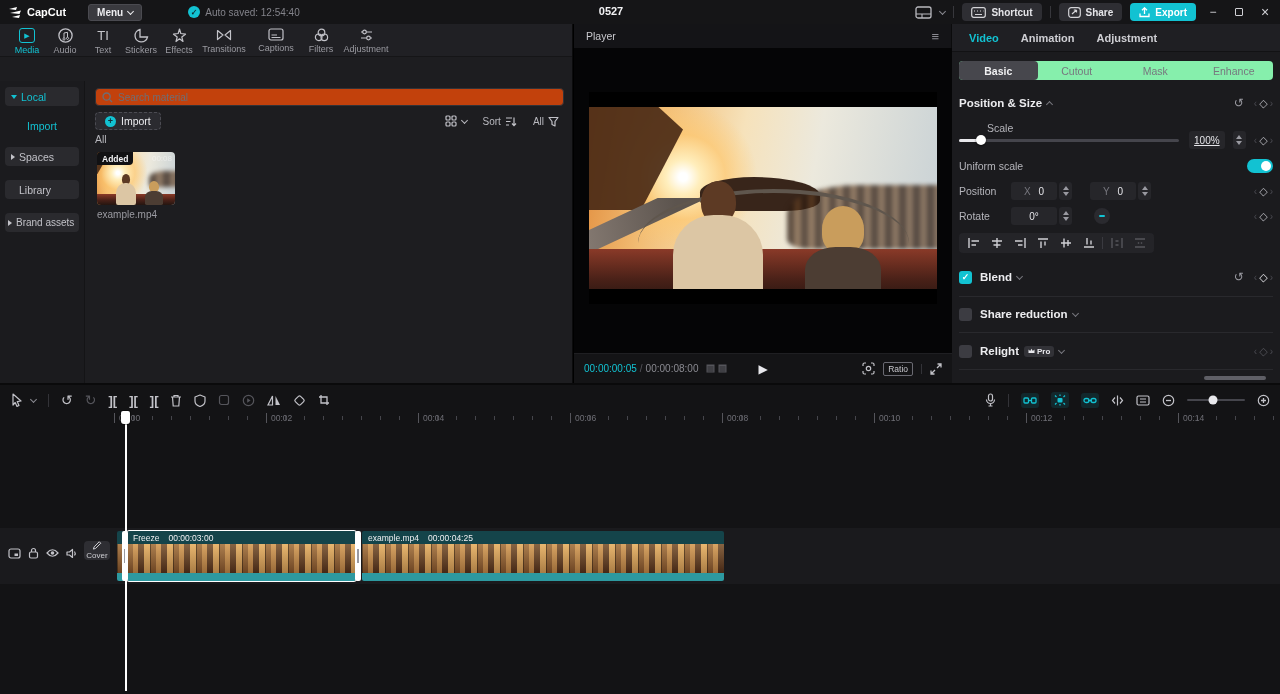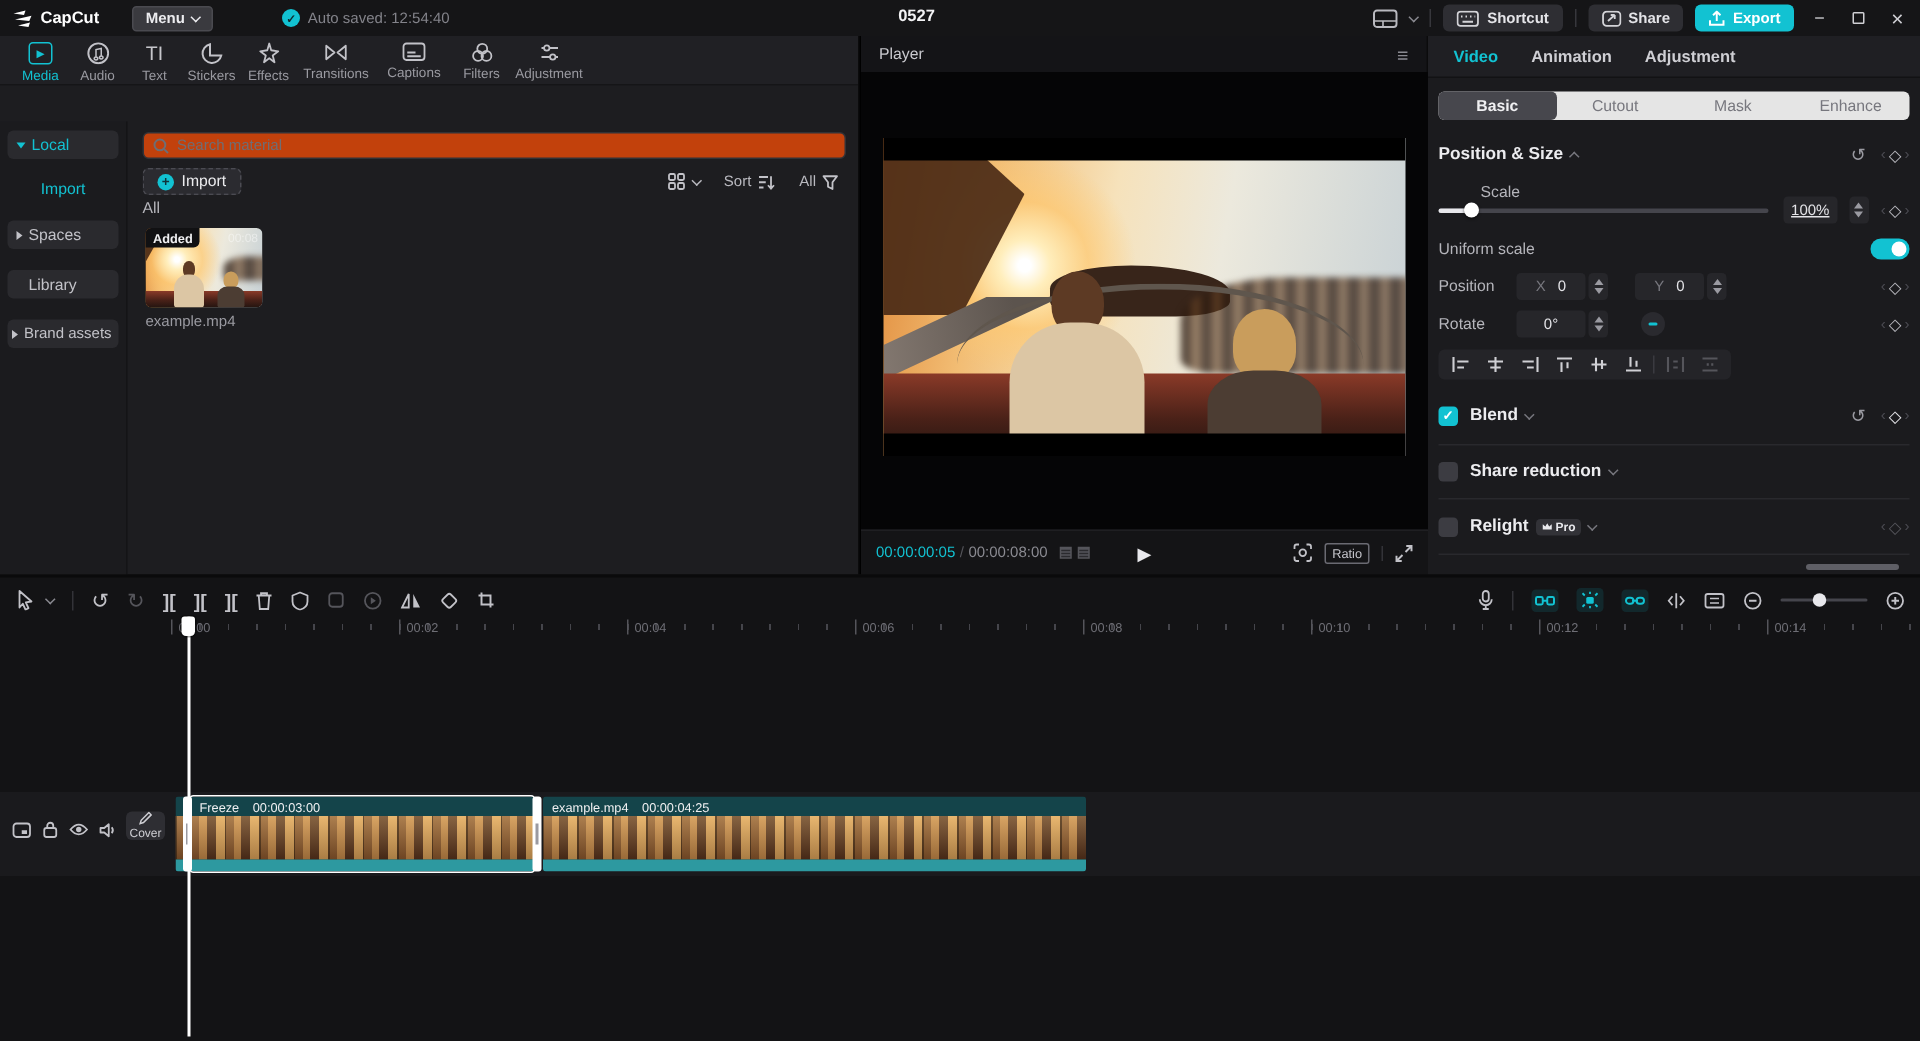--- a/index.html
+++ b/index.html
@@ -107,21 +107,21 @@
   .frame-icons { display:flex; gap:3px; margin-left:8px; color:#55555b; }
   .play-btn { position:absolute; left:50%; transform:translateX(-50%); color:#e8e8ec; font-size:12px; }
   .pc-right { margin-left:auto; display:flex; align-items:center; gap:8px; color:#b9b9bf; }
   .ratio-btn { border:1px solid #6a6a72; border-radius:2px; font-size:8.5px; padding:1px 4px; color:#c6c6cc; }
 
   
   .inspector { left:952px; top:24px; width:328px; height:359px; background:#1b1b1e; }
   .insp-tabs { height:28px; border-bottom:1px solid #121214; display:flex; align-items:center; gap:22px; padding:0 17px;
     background:#1f1f23; font-weight:bold; font-size:11px; color:#cfcfd4; }
   .insp-tab.active { color:#12c2d2; }
-  .subtabs { position:absolute; left:7px; top:37px; width:314px; height:19px; background:#e5e5e5; border-radius:4px; display:flex; }
+  .subtabs { position:absolute; left:7px; top:37px; width:314px; height:19px; background:#86efac; border-radius:4px; display:flex; }
   .subtab { flex:1; display:flex; align-items:center; justify-content:center; font-size:10.5px; color:#77777e; border-radius:4px; }
   .subtab.active { background:#47474d; color:#f0f0f2; font-weight:bold; }
   .insp-row { position:absolute; left:7px; width:314px; display:flex; align-items:center; }
   .sec-title { font-weight:bold; color:#ececef; font-size:11.5px; }
   .kf-group { margin-left:auto; display:flex; align-items:center; gap:2px; }
   .kf-chev { color:#4a4a51; font-size:10px; }
   .kf-diamond { color:#b9b9bf; font-size:11px; }
   .reset-ic { color:#9a9aa1; font-size:12px; margin-right:8px; }
   .lbl { color:#b5b5bb; font-size:10.5px; }
   .slider-track { position:relative; height:3px; border-radius:2px; background:#45454c; flex:1; }

